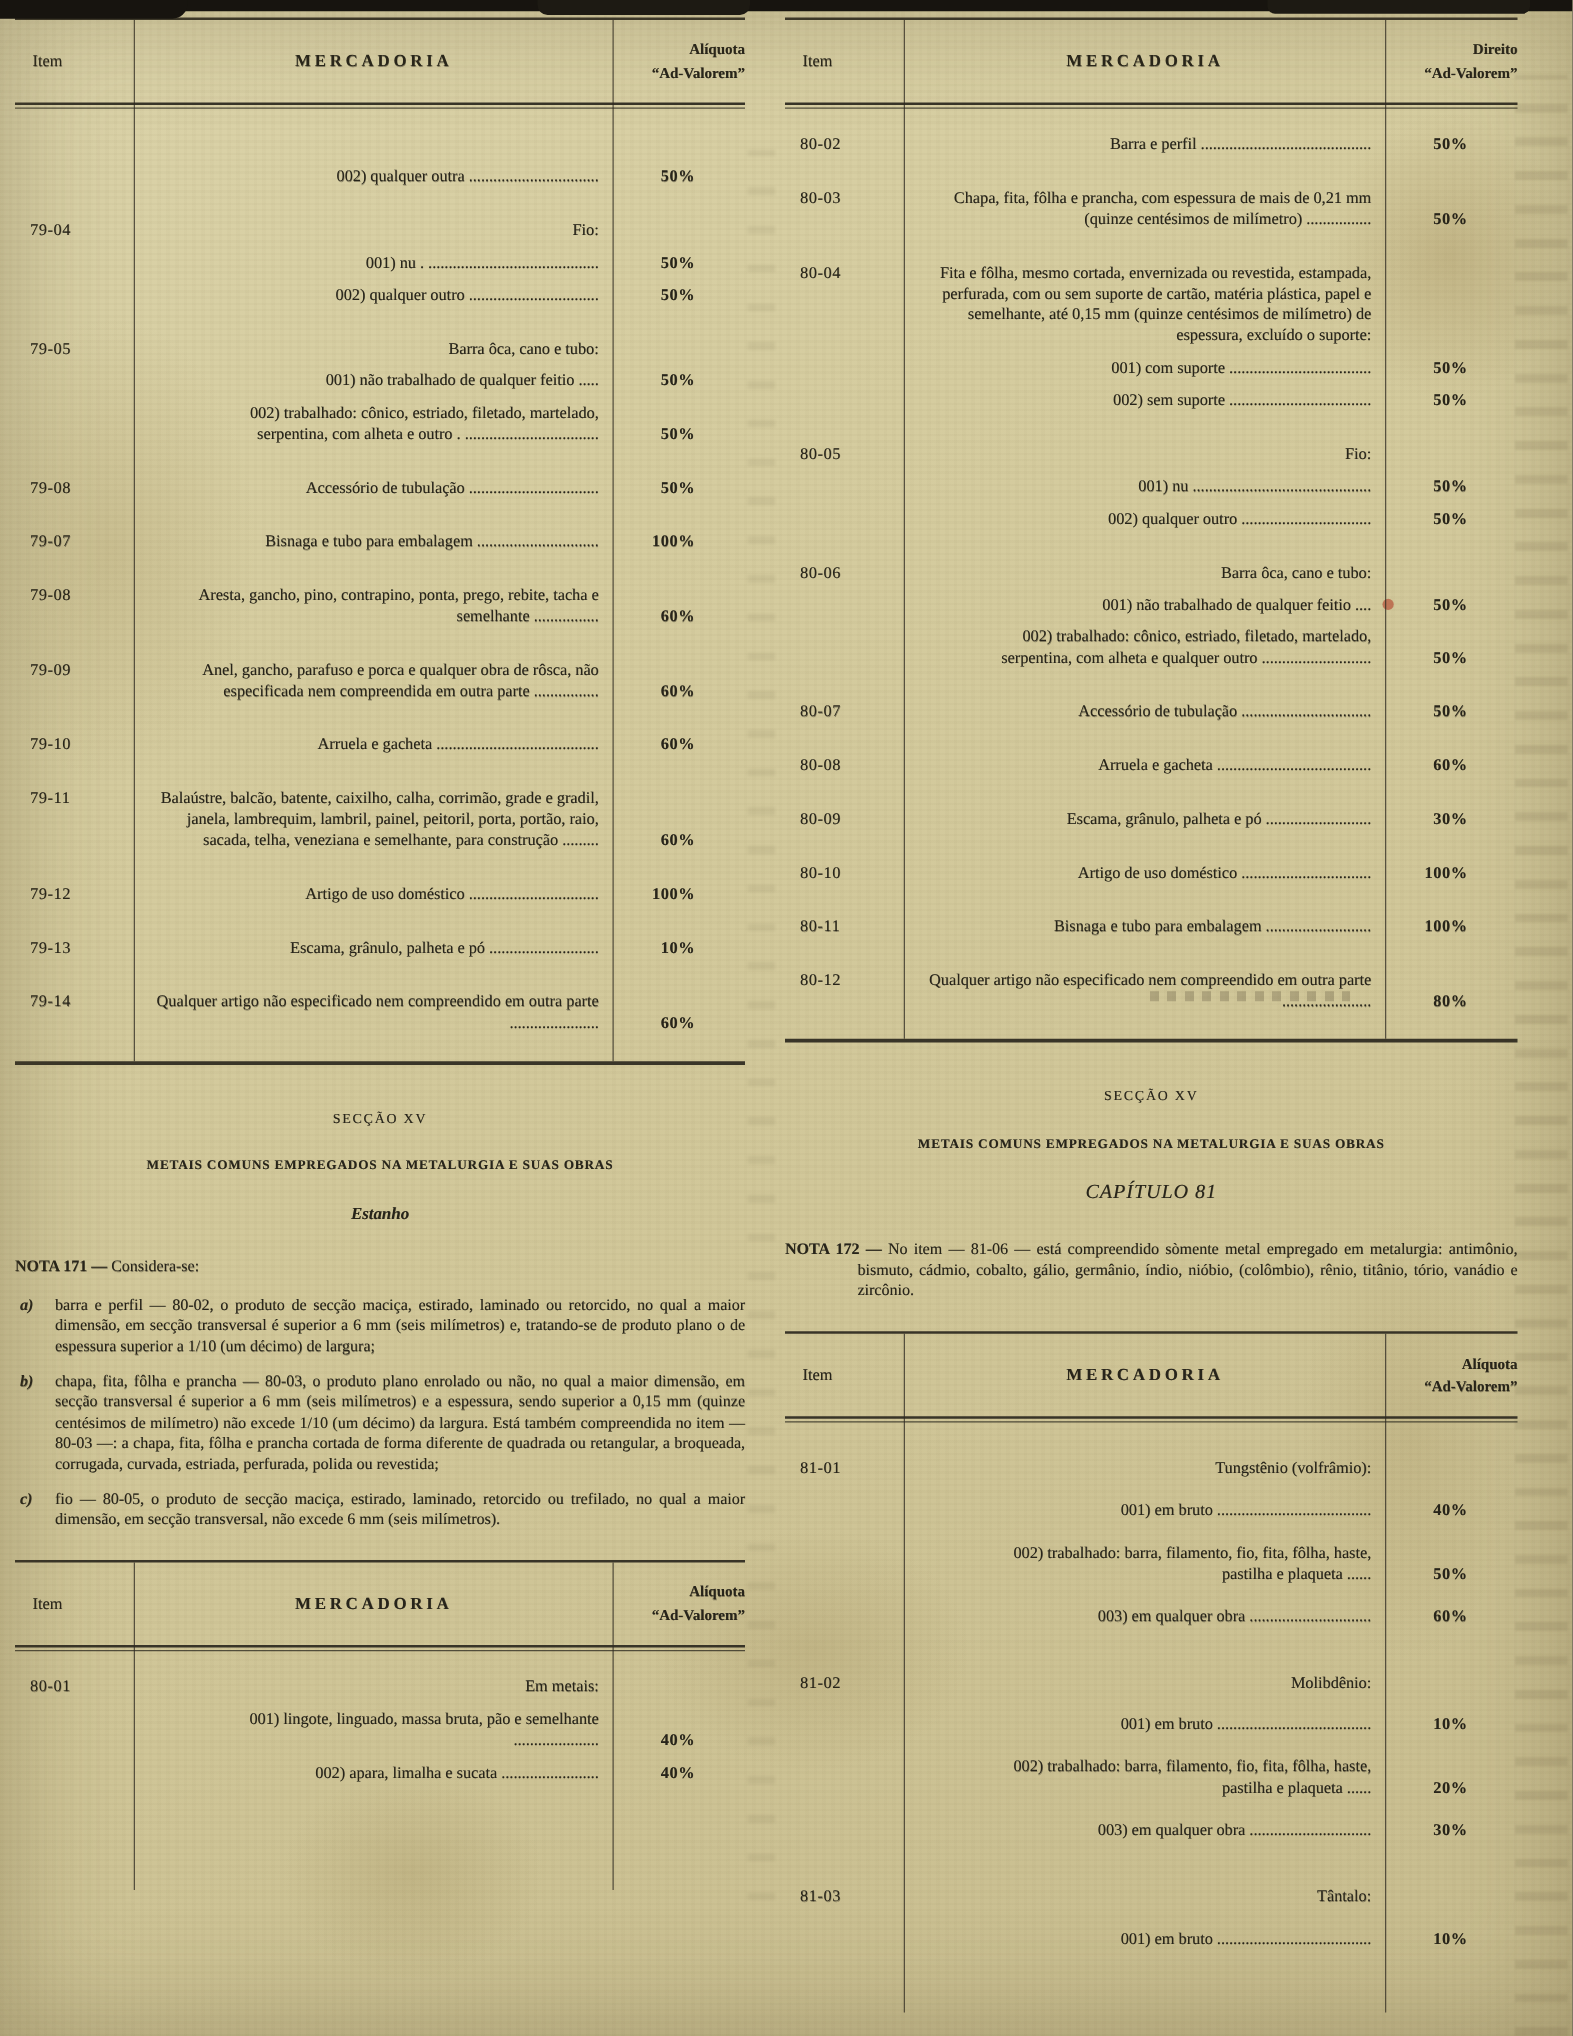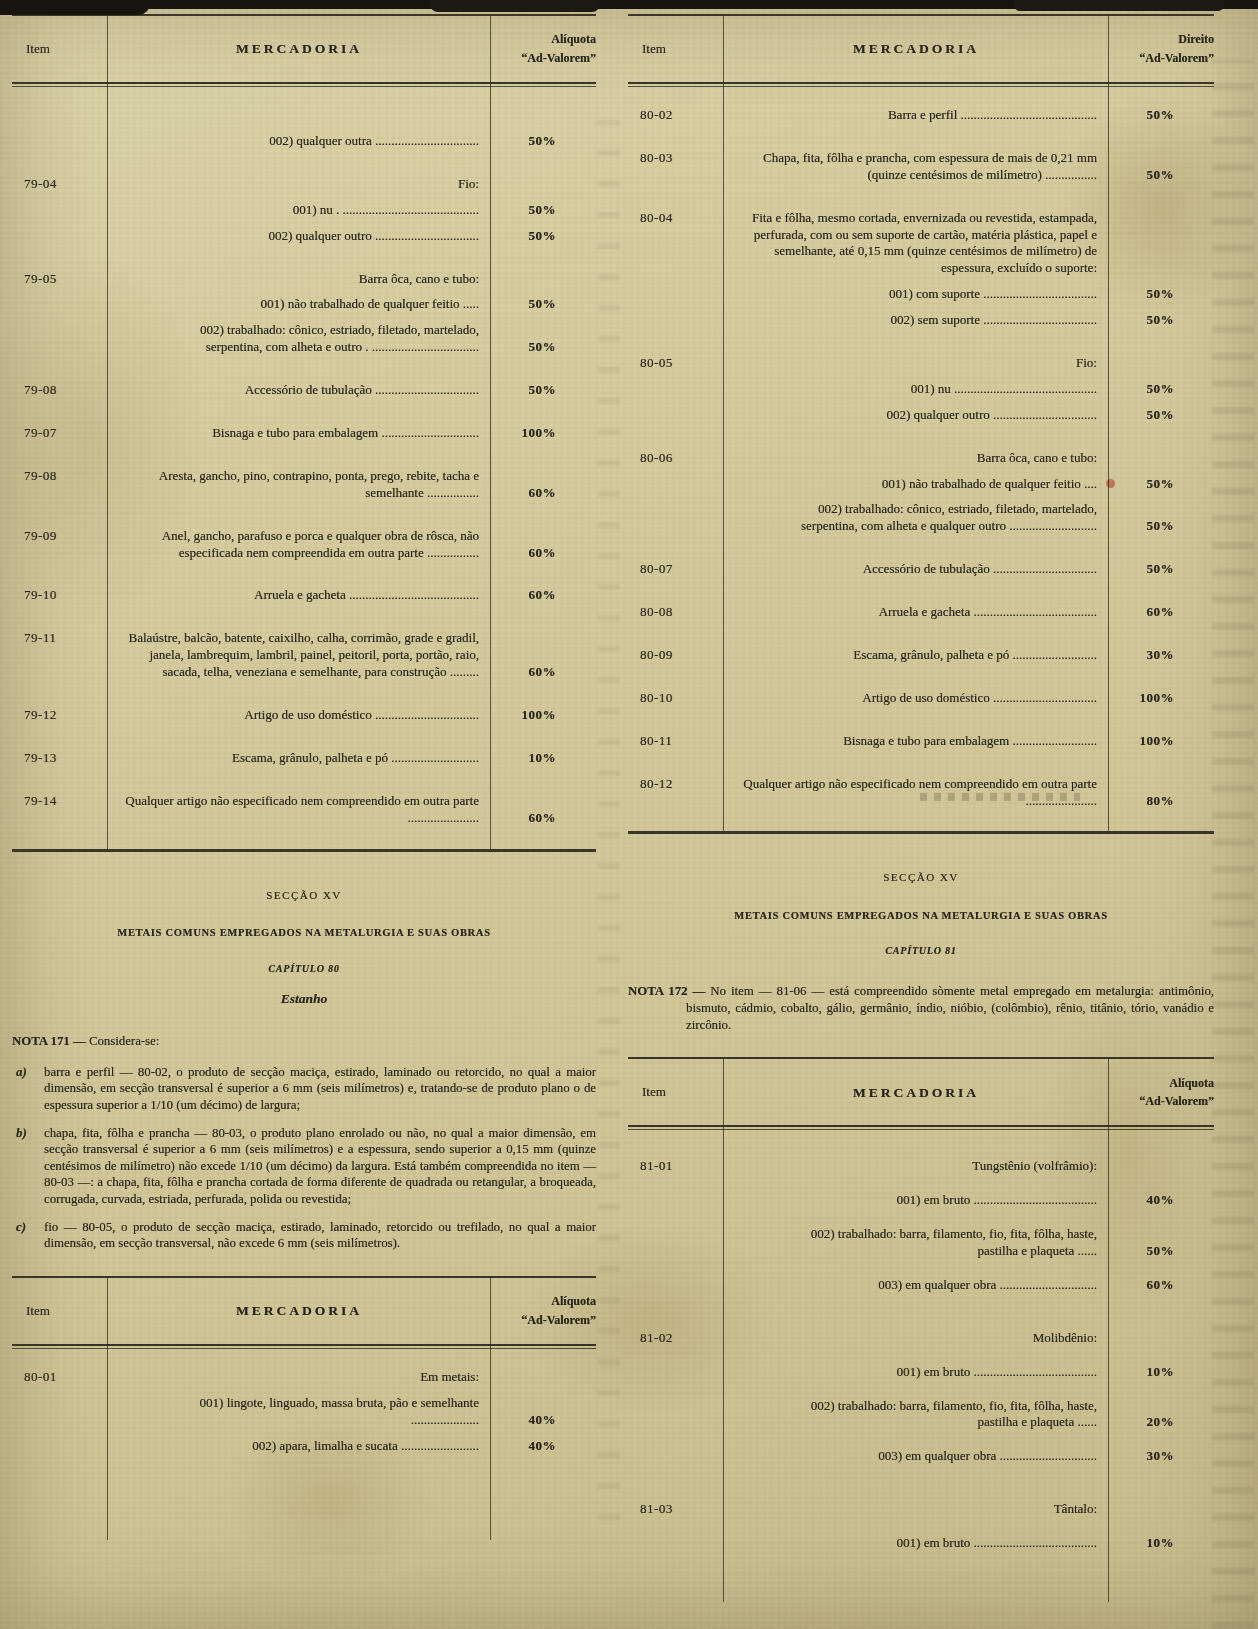--- a/index.html
+++ b/index.html
@@ -61,21 +61,21 @@
   #tbl-left-bottom{min-height:264px;margin-top:22px}
   #tbl-right-bottom{min-height:506px;margin-top:18px}
   #tbl-right-bottom .e-text.sub{margin-top:17px}
   #tbl-right-bottom .t-row{margin-bottom:36px}
   #tbl-right-bottom .t-body{padding-top:28px}
 
   
   .section-block{text-align:center;margin:36px 0 26px}
   .sec-title{font-weight:400;font-size:11px;letter-spacing:1.5px;margin-bottom:24px}
   .sec-sub{font-weight:700;font-size:10.5px;letter-spacing:.7px;margin-bottom:22px}
-  .sec-chap{font-weight:700;font-style:italic;font-size:10px;letter-spacing:.8px;margin-bottom:15px}
+  .sec-chap{font-weight:400;font-style:italic;font-size:16px;letter-spacing:.8px;margin-bottom:15px}
   .sec-chap-name{font-style:italic;font-weight:700;font-size:13.5px}
 
   
   .nota{font-size:12.8px;text-align:justify;margin-bottom:24px}
   .nota .b{font-weight:700}
   .nota-intro{margin-bottom:14px}
   .nota-item{display:flex;margin-bottom:11px}
   .nota-label{flex:0 0 32px;padding-left:4px;font-style:italic;font-weight:700}
   .nota-text{flex:1}
   .nota-para{padding-left:58px;text-indent:-58px}
@@ -181,21 +181,20 @@
             <div class="e-rate">60%</div>
           </div>
         </div>
         <div class="vline v1"></div>
         <div class="vline v2"></div>
       </section>
 
     <div class="section-block">
       <div class="sec-title">SECÇÃO XV</div>
       <div class="sec-sub">METAIS COMUNS EMPREGADOS NA METALURGIA E SUAS OBRAS</div>
-      <div class="sec-chap">CAPÍTULO 80</div>
       <div class="sec-chap-name">Estanho</div>
     </div>
 
     <div class="nota">
       <p class="nota-intro"><span class="b">NOTA 171 —</span> <span>Considera-se:</span></p>
       <div class="nota-item">
         <span class="nota-label">a)</span>
         <span class="nota-text">barra e perfil — 80-02, o produto de secção maciça, estirado, laminado ou retorcido, no qual a maior dimensão, em secção transversal é superior a 6 mm (seis milímetros) e, tratando-se de produto plano o de espessura superior a 1/10 (um décimo) de largura;</span>
       </div>
       <div class="nota-item">

